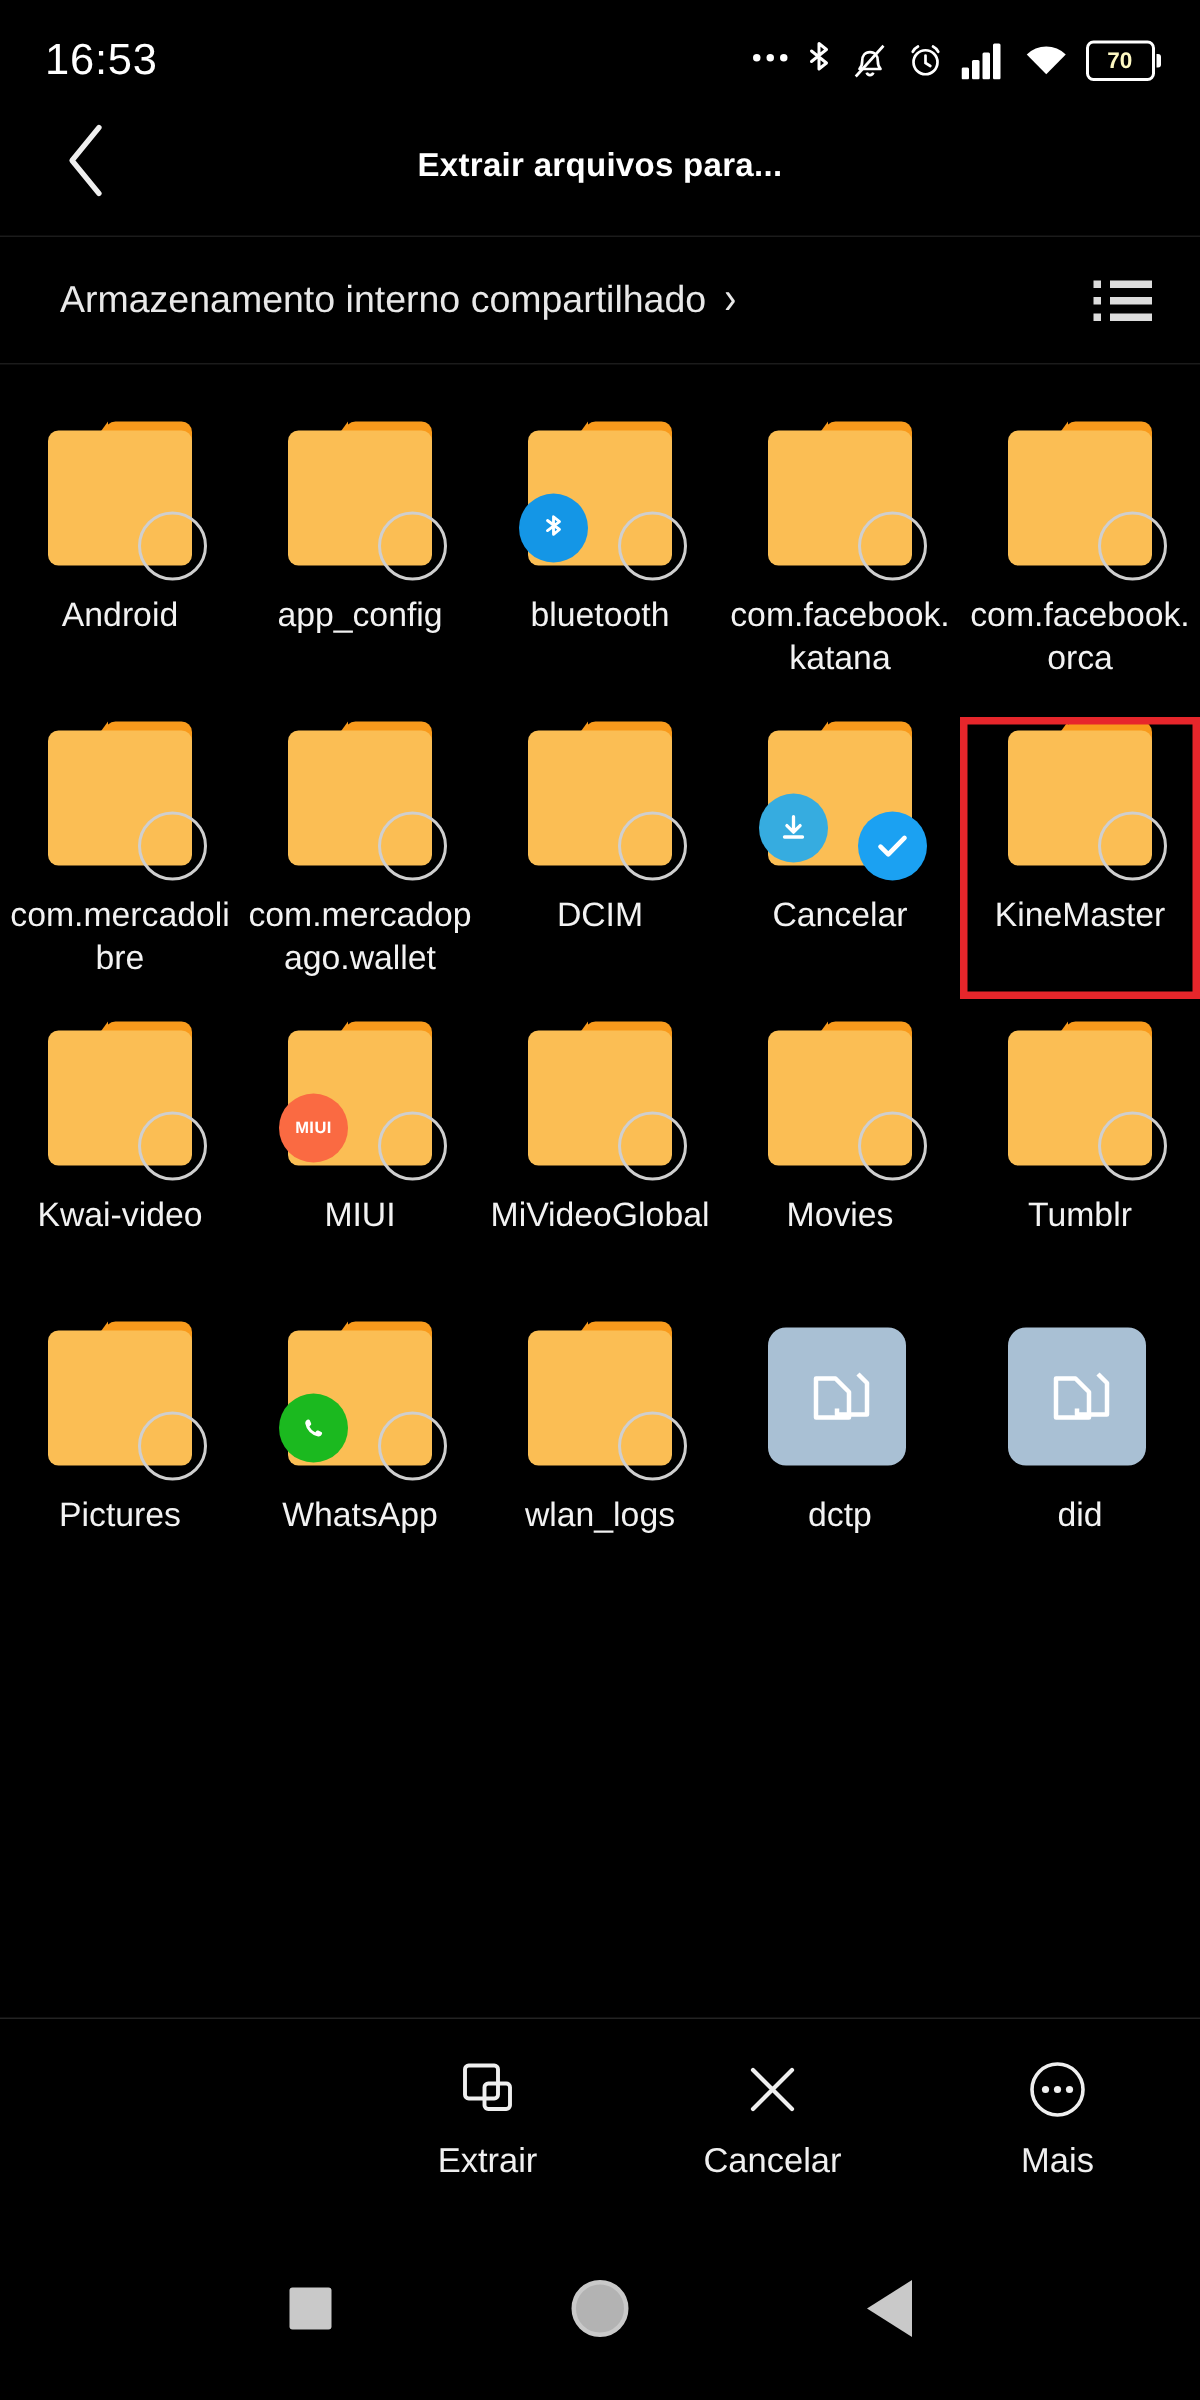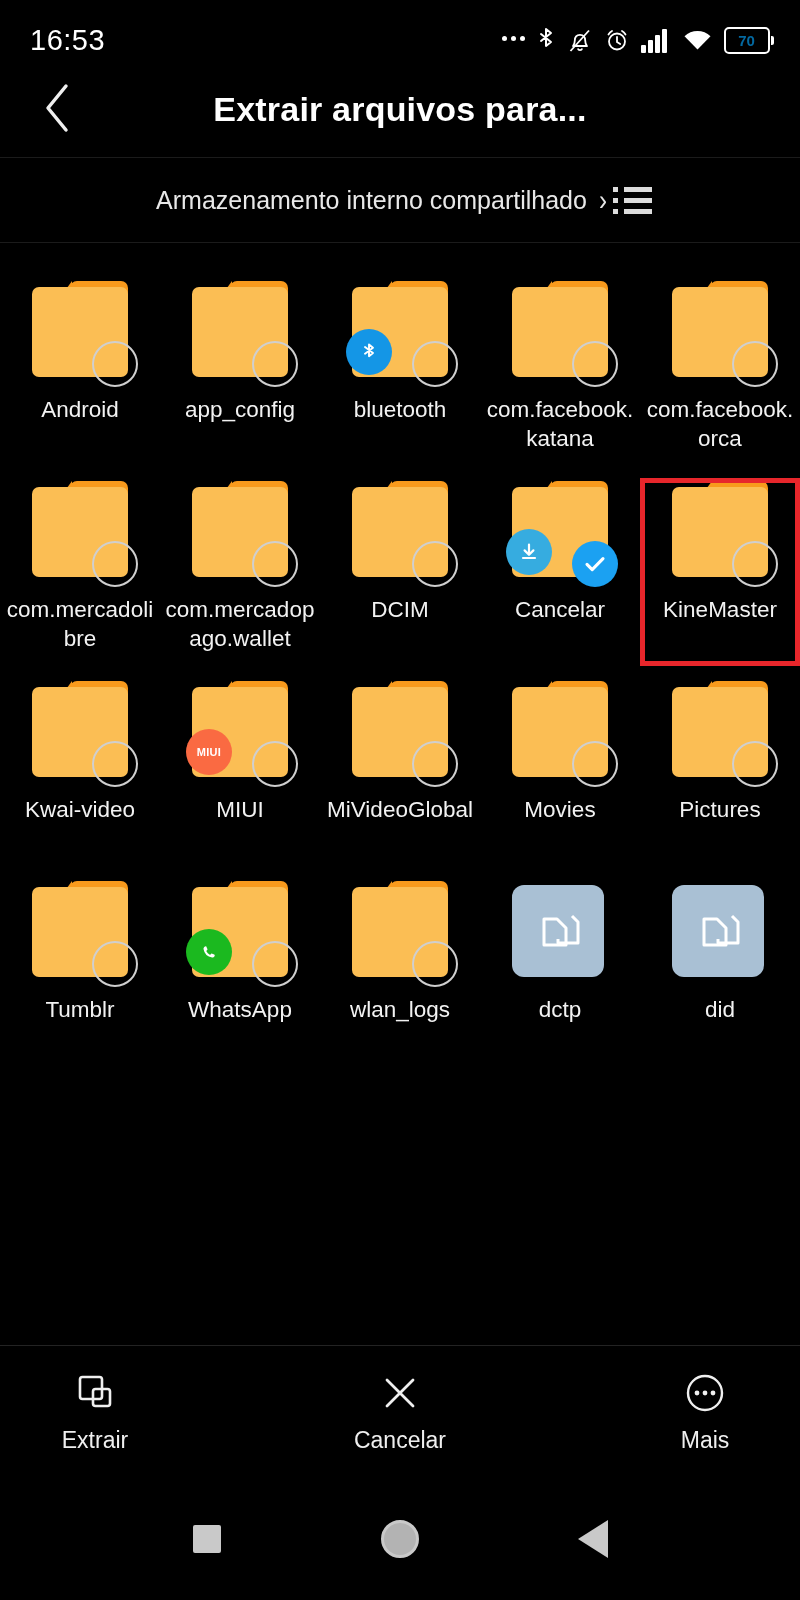--- a/index.html
+++ b/index.html
@@ -59,21 +59,21 @@
     border-radius: 5px;
     position: relative;
     display: flex;
     align-items: center;
     justify-content: center;
   }
   .battery-body span {
     font-size: 15px;
     font-weight: 700;
     line-height: 1;
-    color: #0369a1;
+    color: #fef9c3;
   }
   .battery-tip {
     width: 3px; height: 9px;
     background: #fff;
     border-radius: 0 2px 2px 0;
     margin-left: 1.5px;
   }
 
   
   .title-bar {
@@ -87,31 +87,31 @@
     position: absolute;
     left: 30px;
     width: 54px; height: 54px;
     display: flex;
     align-items: center;
     justify-content: center;
   }
   .page-title {
     width: 100%;
     text-align: center;
-    font-size: 34px;
+    font-size: 22px;
     font-weight: 700;
     letter-spacing: .2px;
   }
 
   
   .crumb-bar {
     height: 85px;
     display: flex;
     align-items: center;
-    justify-content: center;
+    justify-content: space-between;
     padding: 0 26px 0 40px;
     box-sizing: border-box;
     border-bottom: 1px solid #1b1b1b;
   }
   .crumb-path {
     display: flex;
     align-items: center;
     gap: 12px;
     font-size: 25px;
     color: #e8e8e8;
@@ -277,21 +277,21 @@
 
   
   .action-bar {
     position: absolute;
     left: 0; right: 0;
     bottom: 122px;
     height: 132px;
     border-top: 1px solid #232323;
     display: flex;
     align-items: center;
-    justify-content: space-between;
+    justify-content: flex-end;
     gap: 0;
   }
   .action {
     width: 190px;
     display: flex;
     flex-direction: column;
     align-items: center;
     gap: 12px;
   }
   .action .glyph {
@@ -586,31 +586,31 @@
       <div class="cell-label">Movies</div>
     </div>
     <div class="cell tall">
       <div class="icon-area">
         <div class="folder">
           <div class="tab"></div>
           <div class="body"></div>
         </div>
         <span class="sel-circle"></span>
       </div>
+      <div class="cell-label">Tumblr</div>
+    </div>
+    <div class="cell tall">
+      <div class="icon-area">
+        <div class="folder">
+          <div class="tab"></div>
+          <div class="body"></div>
+        </div>
+        <span class="sel-circle"></span>
+      </div>
       <div class="cell-label">Pictures</div>
-    </div>
-    <div class="cell tall">
-      <div class="icon-area">
-        <div class="folder">
-          <div class="tab"></div>
-          <div class="body"></div>
-        </div>
-        <span class="sel-circle"></span>
-      </div>
-      <div class="cell-label">Tumblr</div>
     </div>
     <div class="cell tall">
       <div class="icon-area">
         <div class="folder">
           <div class="tab"></div>
           <div class="body"></div>
         </div>
         <span class="badge whatsapp">
           <svg width="26" height="26" viewBox="0 0 26 26">
             <path d="M9.3 7.4c.5-.1 1 0 1.2.5l.9 2c.2.4.1.8-.2 1.1l-.7.7c-.2.2-.2.4-.1.6a8 8 0 003.4 3.4c.2.1.5.1.6-.1l.7-.7c.3-.3.7-.4 1.1-.2l2 .9c.5.2.6.8.5 1.2-.3 1.1-1.4 1.9-2.6 1.8A10.6 10.6 0 017.5 10c-.1-1.2.7-2.3 1.8-2.6z" fill="#fff"></path>

